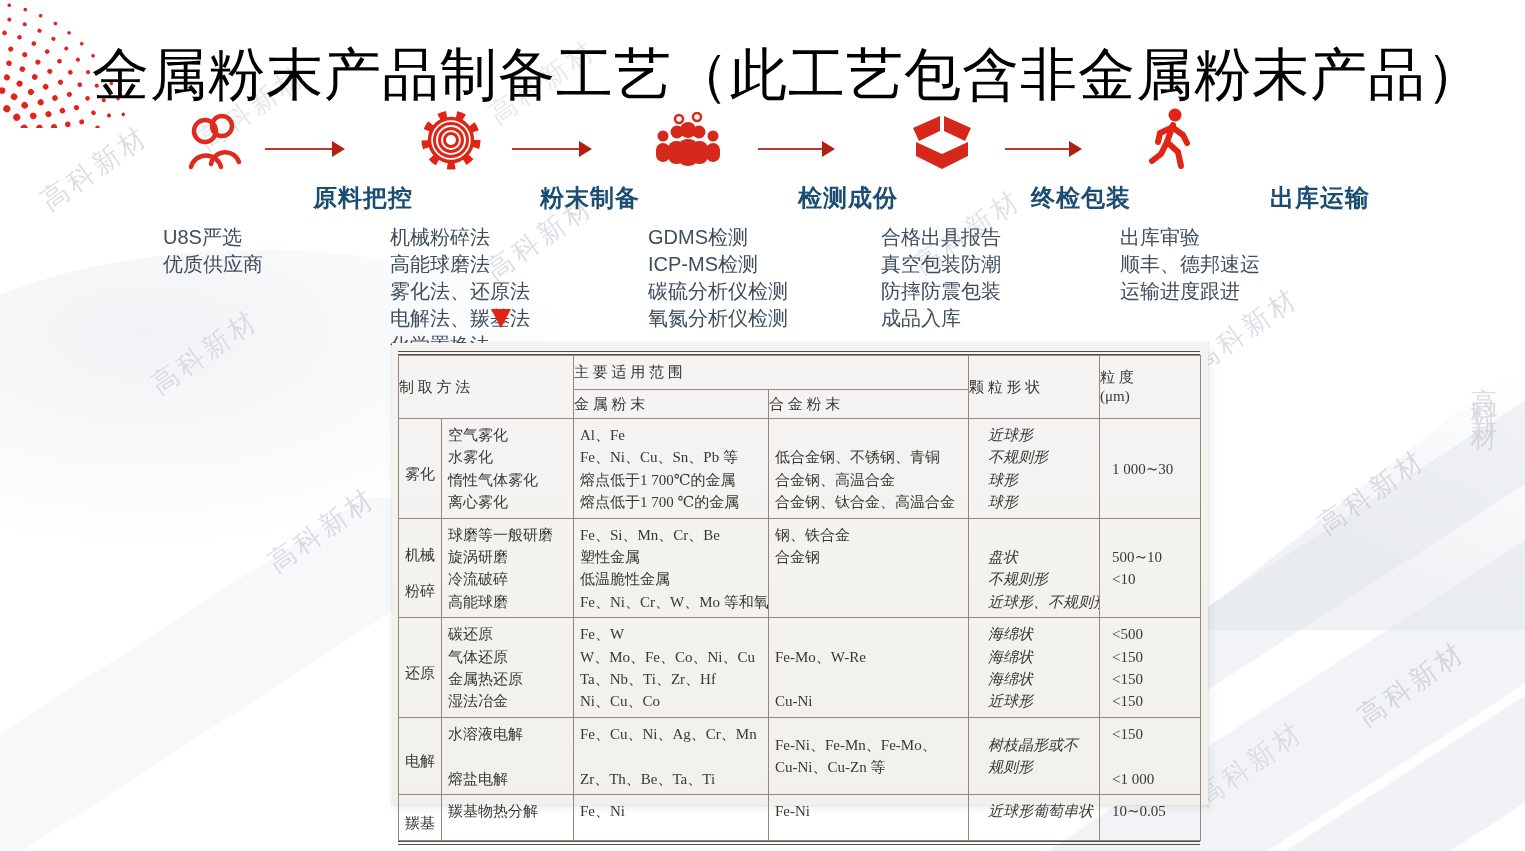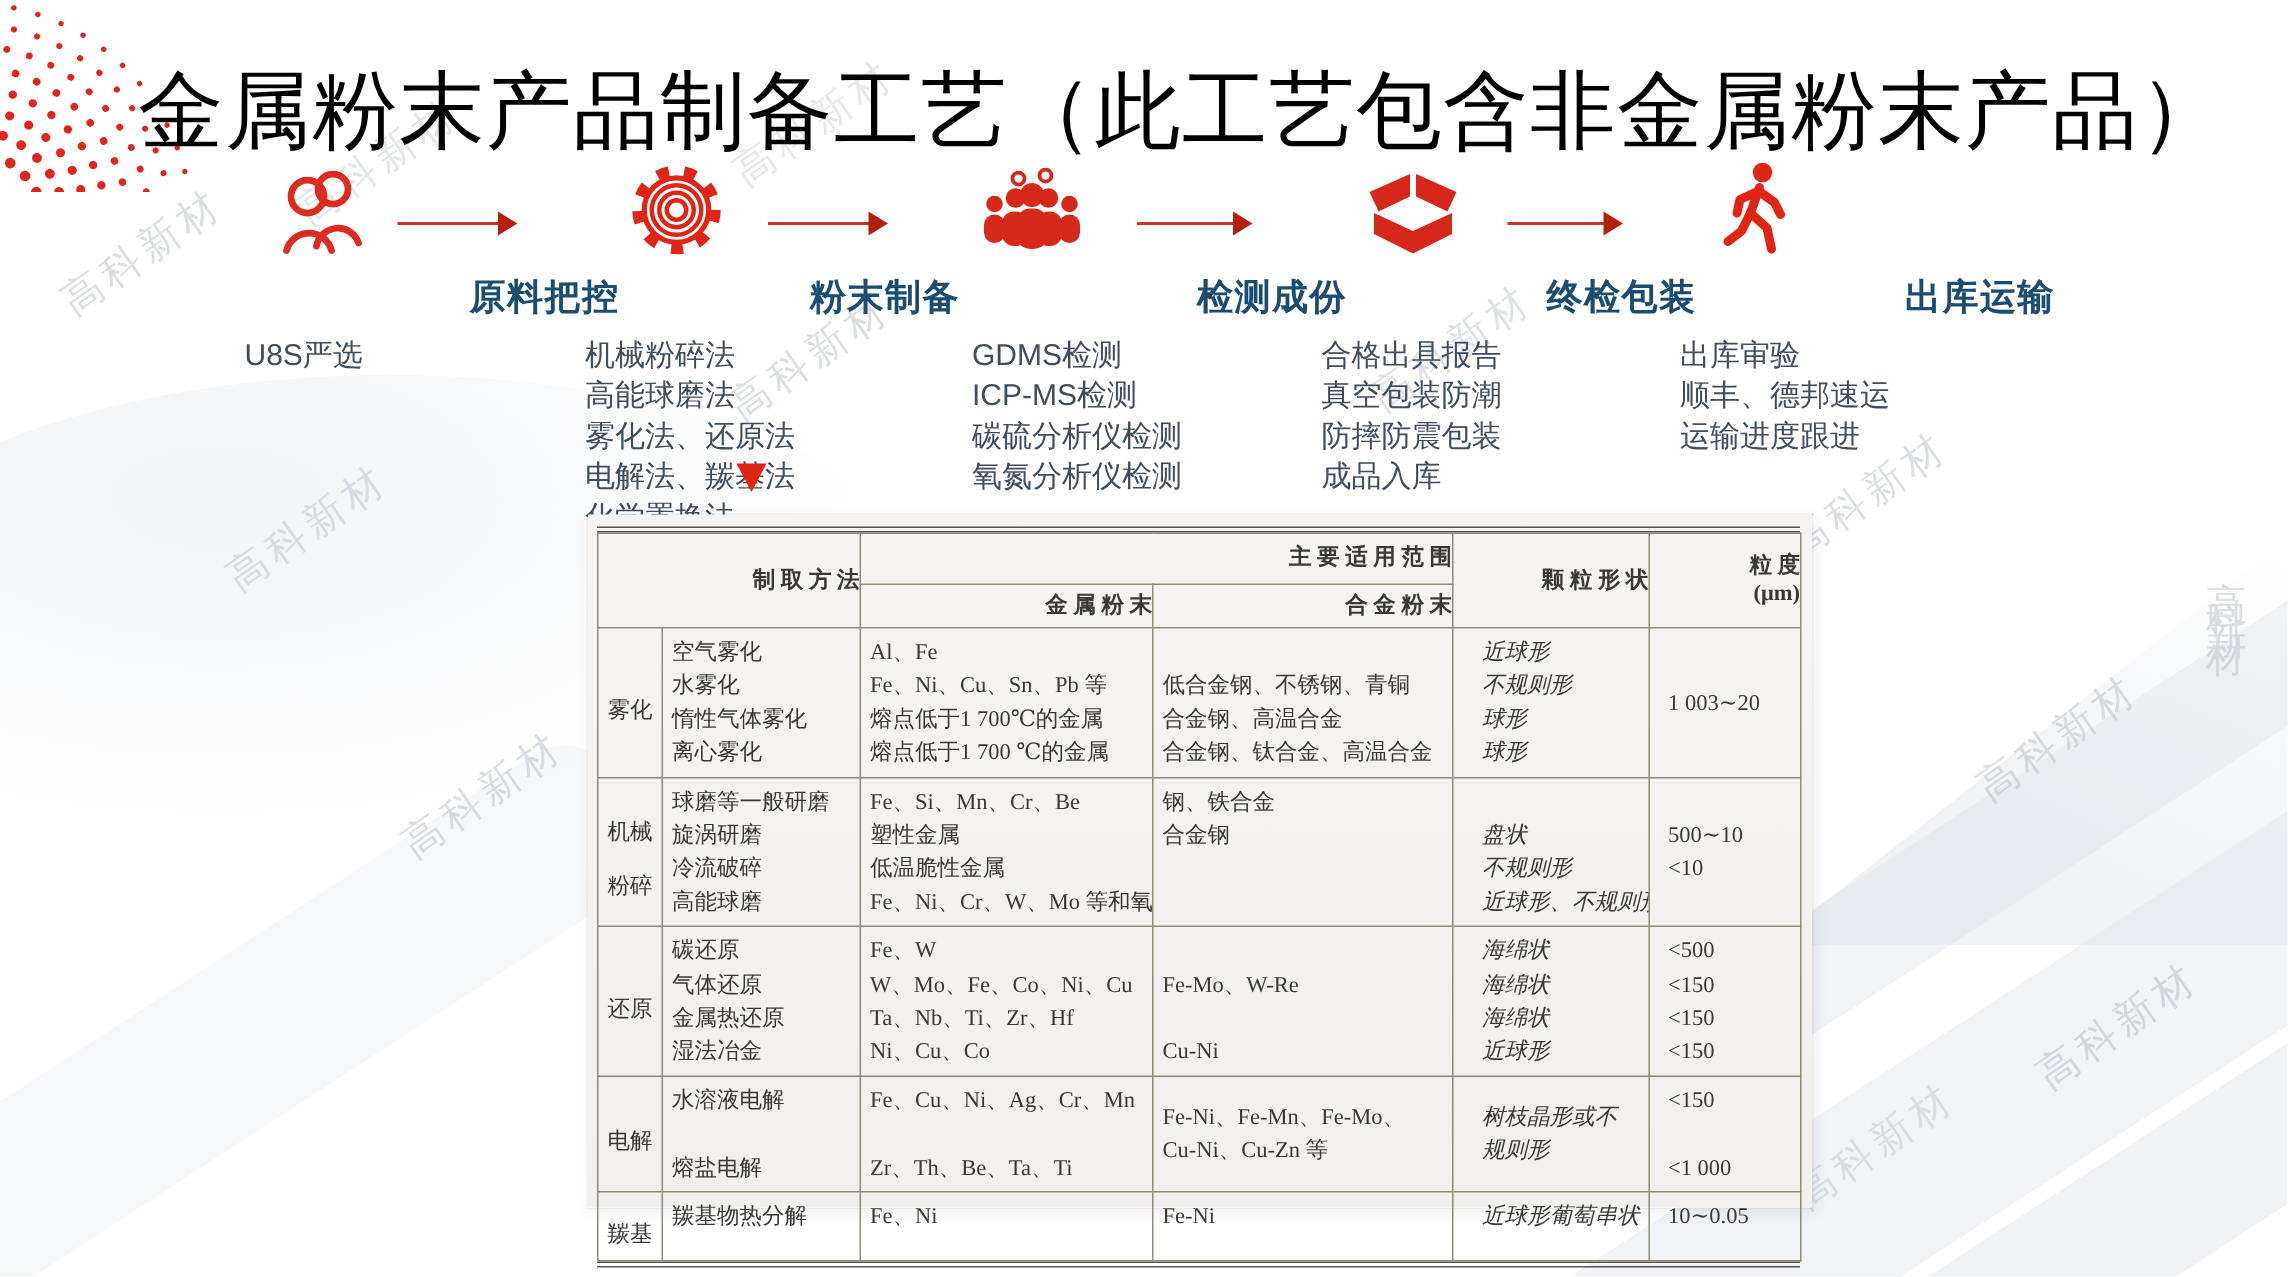--- a/index.html
+++ b/index.html
@@ -53,21 +53,21 @@
         background:linear-gradient(180deg,#f5f4f2,#f2f0ec);
         box-shadow:0 0 0 1px rgba(140,140,130,.08), 2px 3px 8px rgba(120,125,135,.15);
         padding:8px 6px;box-sizing:border-box;}
   .rule-box{border-top:4px double #55534b;border-bottom:4px double #55534b;width:802px;}
   table.ptable{border-collapse:collapse;width:802px;table-layout:fixed;
         font-family:"Liberation Serif","DejaVu Serif",serif;color:#3a3833;}
   .ptable th,.ptable td{border:1px solid #8f8a7b;font-weight:normal;font-size:15px;
         padding:0;vertical-align:top;overflow:hidden;}
   .ptable thead tr:nth-child(1){height:34px;}
   .ptable thead tr:nth-child(2){height:29px;}
-  .ptable th{text-align:right;vertical-align:middle;line-height:19px;font-weight:bold;}
+  .ptable th{text-align:left;vertical-align:middle;line-height:19px;}
   .ptable tbody tr:nth-child(1){height:92px}
   .ptable tbody tr:nth-child(2){height:90px}
   .ptable tbody tr:nth-child(3){height:88px}
   .ptable tbody tr:nth-child(4){height:72px}
   .ptable tbody tr:nth-child(5){height:33px}
   .ptable td{padding:5px 4px 4px 6px;}
   .ptable td .ln{line-height:22.4px;white-space:nowrap;}
   .ptable td.v-center{vertical-align:middle;}
   .ptable td.col-group{text-align:center;padding-left:2px;padding-right:2px;}
   .ptable td.col-group .ln{line-height:26px;margin-top:10px;}
@@ -123,20 +123,21 @@
           <circle cx="34" cy="14" r="10"></circle>
           <path d="M23 52 a14.5 14.5 0 0 1 28 -2"></path>
           <circle cx="17" cy="19" r="11"></circle>
           <path d="M3 55 a15.5 15.5 0 0 1 30 0"></path>
         </g>
       </svg>
     </div>
     <div class="step-title">原料把控</div>
     <div>
         <div class="step-item">U8S严选</div>
+        <div class="step-item">优质供应商</div>
       </div>
   </div>
 
   <div class="step s2">
     <div class="icon-box">
       <svg width="62" height="60" viewBox="0 0 62 60">
         <g fill="none" stroke="#e02517">
           <circle cx="31" cy="30" r="6.5" stroke-width="3"></circle>
           <circle cx="31" cy="30" r="11.5" stroke-width="3"></circle>
           <circle cx="31" cy="30" r="16.5" stroke-width="3"></circle>
@@ -291,21 +292,21 @@
                 <div class="ln">合金钢、高温合金</div>
                 <div class="ln">合金钢、钛合金、高温合金</div>
               </td>
               <td class="col-shape">
                 <div class="ln">近球形</div>
                 <div class="ln">不规则形</div>
                 <div class="ln">球形</div>
                 <div class="ln">球形</div>
               </td>
               <td class="col-size v-center">
-                <div class="ln">1 003∼20</div>
+                <div class="ln">1 000∼30</div>
               </td>
             </tr>
             <tr>
               <td class="col-group v-center">
                 <div class="ln">机械</div>
                 <div class="ln">粉碎</div>
               </td>
               <td class="col-methods">
                 <div class="ln">球磨等一般研磨</div>
                 <div class="ln">旋涡研磨</div>

